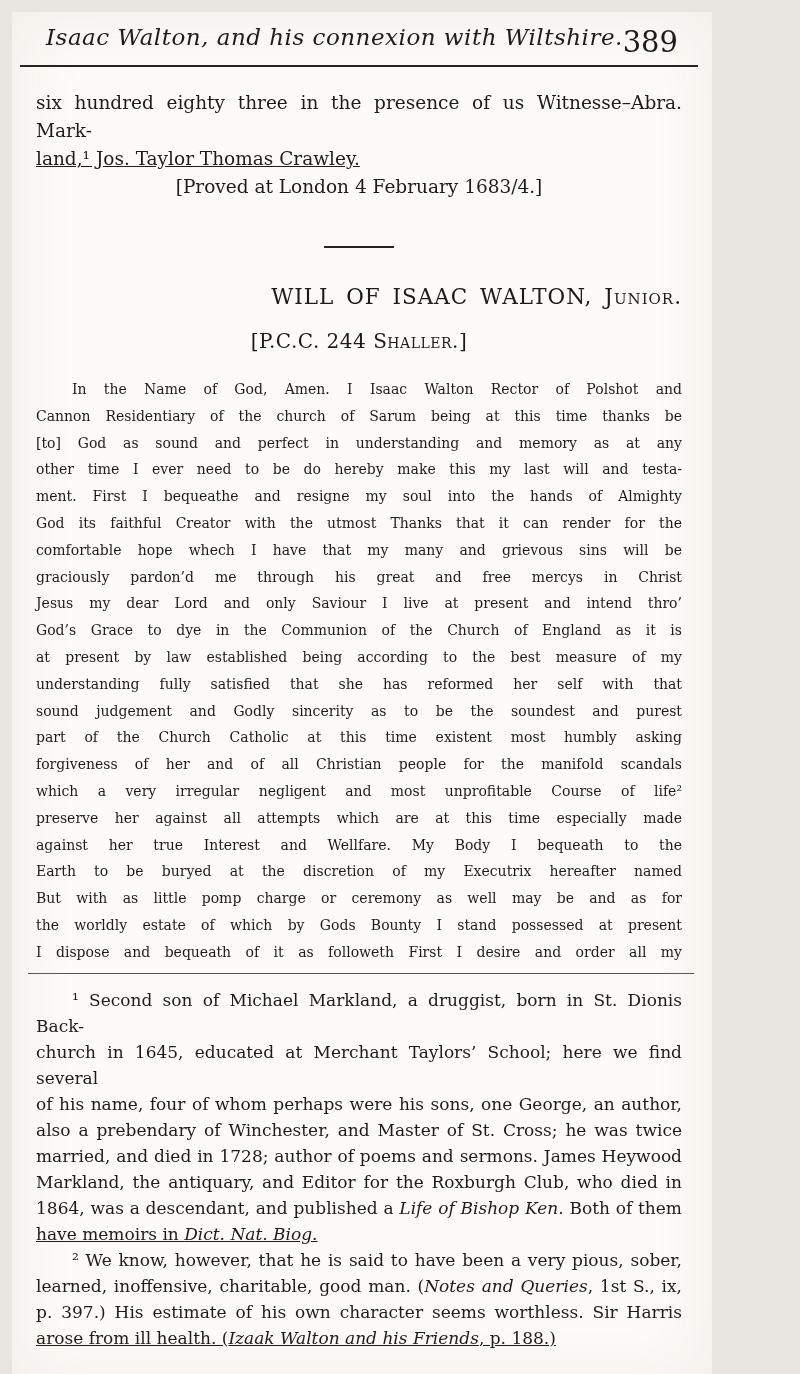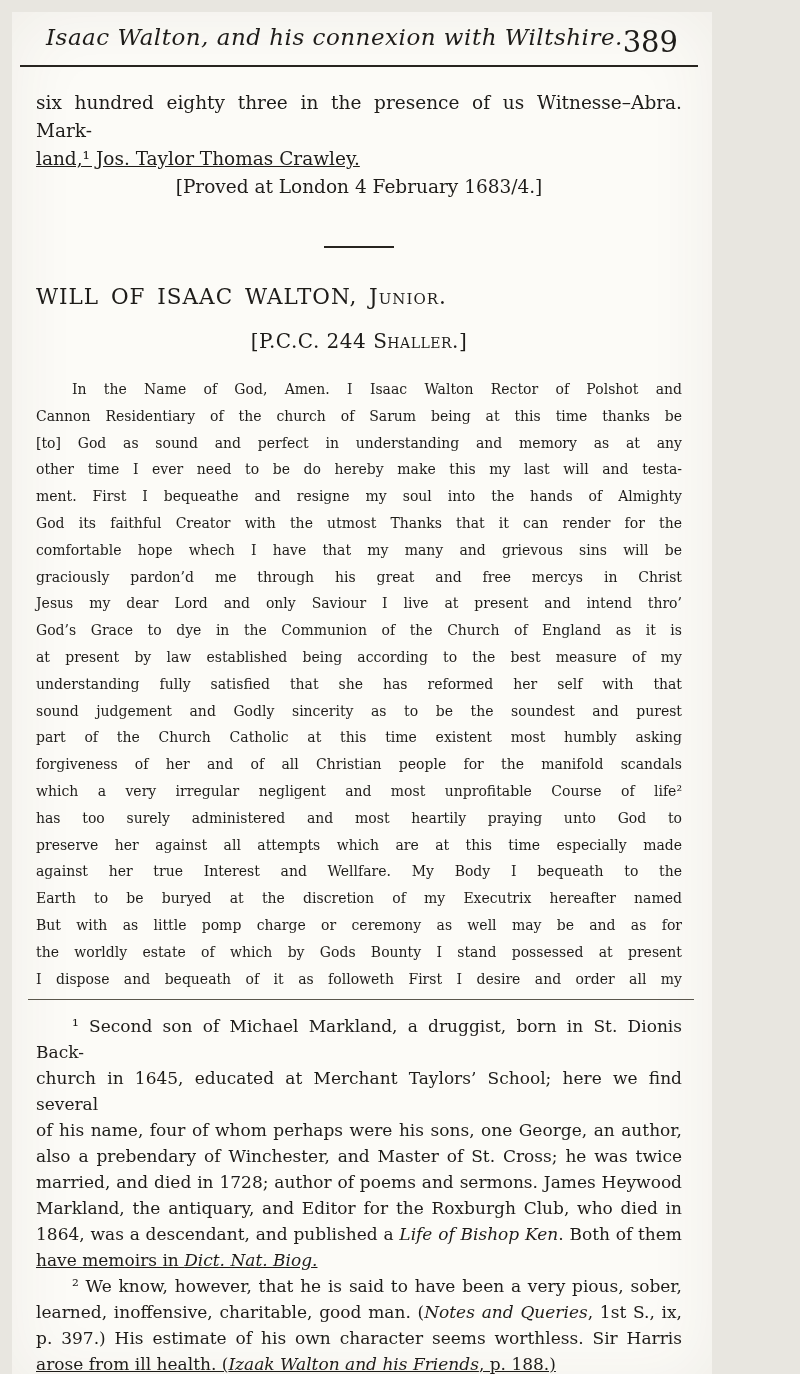--- a/index.html
+++ b/index.html
@@ -31,21 +31,21 @@
   .head-rule { height: 2px; background: #27241f; margin: 11px -16px 0 -16px; }
 
   
   .intro { margin-top: 22px; font-size: 18.5px; line-height: 28px; }
   .proved { text-align: center; font-size: 18.5px; line-height: 28px; }
 
   .short-rule { width: 70px; height: 2px; background: #27241f; margin: 45px auto 0 auto; }
 
   .will-heading {
     margin: 36px 0 0 0;
-    text-align: left;
+    text-align: right;
     font-size: 21.5px;
     font-weight: normal;
     font-variant: small-caps;
     letter-spacing: 1px;
     word-spacing: 4px;
   }
   .will-ref {
     margin-top: 20px;
     text-align: center;
     font-size: 20px;
@@ -102,21 +102,20 @@
       <div class="line">comfortable hope whech I have that my many and grievous sins will be</div>
       <div class="line">graciously pardon’d me through his great and free mercys in Christ</div>
       <div class="line">Jesus my dear Lord and only Saviour I live at present and intend thro’</div>
       <div class="line">God’s Grace to dye in the Communion of the Church of England as it is</div>
       <div class="line">at present by law established being according to the best measure of my</div>
       <div class="line">understanding fully satisfied that she has reformed her self with that</div>
       <div class="line">sound judgement and Godly sincerity as to be the soundest and purest</div>
       <div class="line">part of the Church Catholic at this time existent most humbly asking</div>
       <div class="line">forgiveness of her and of all Christian people for the manifold scandals</div>
       <div class="line">which a very irregular negligent and most unprofitable Course of life²</div>
-      <div class="line">has too surely administered and most heartily praying unto God to</div>
       <div class="line">preserve her against all attempts which are at this time especially made</div>
       <div class="line">against her true Interest and Wellfare.  My Body I bequeath to the</div>
       <div class="line">Earth to be buryed at the discretion of my Executrix hereafter named</div>
       <div class="line">But with as little pomp charge or ceremony as well may be and as for</div>
       <div class="line">the worldly estate of which by Gods Bounty I stand possessed at present</div>
       <div class="line">I dispose and bequeath of it as followeth First I desire and order all my</div>
     </div>
 
   <div class="foot-rule"></div>
 

